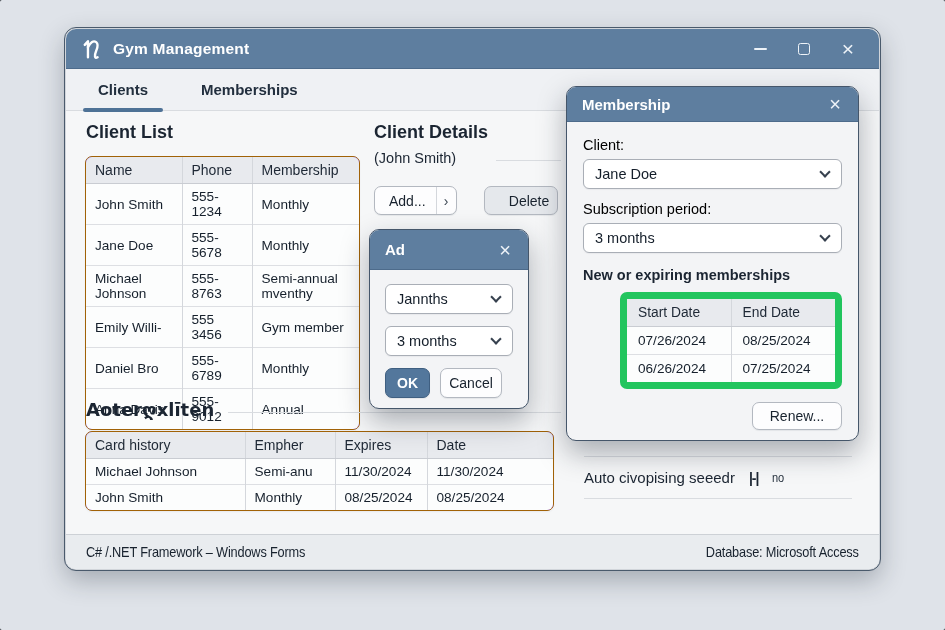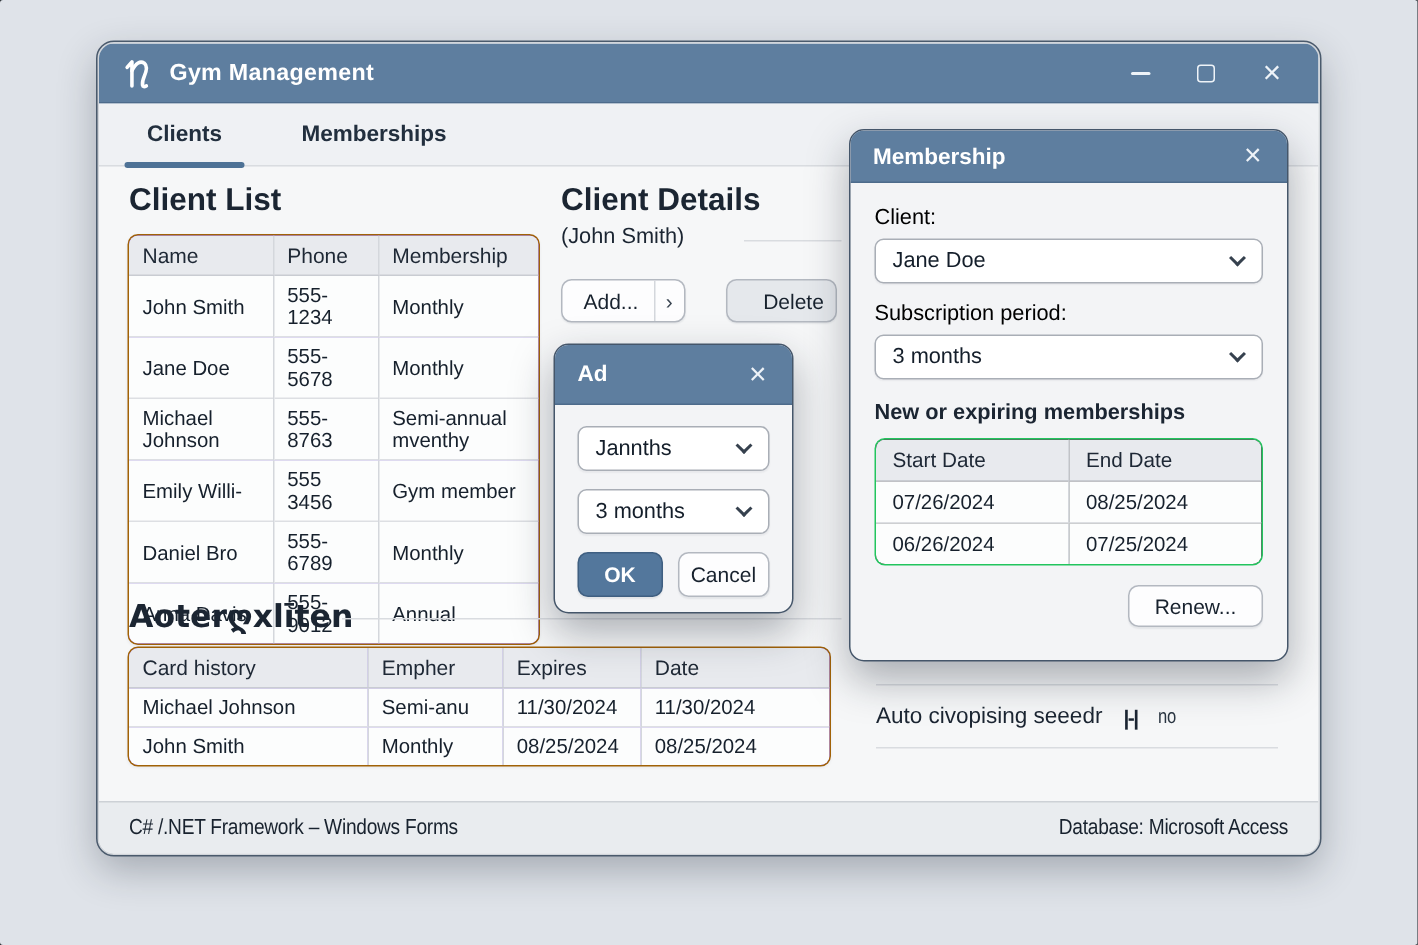--- a/index.html
+++ b/index.html
@@ -25,21 +25,21 @@
   .tabbar { position:absolute; left:0; top:40px; right:0; height:42px; background:#eff1f4;
     border-bottom:1px solid #d9dce0; display:flex; align-items:center; padding-left:17px; }
   .tab { position:relative; height:42px; display:flex; align-items:center; justify-content:center;
     font-size:15px; font-weight:600; color:#222f3e; cursor:pointer; }
   .tab.active { width:80px; }
   .tab.active::after { content:""; position:absolute; left:0; right:0; bottom:-1px; height:4px;
     background:#4e7296; border-radius:2px; }
   .tab.plain { margin-left:28px; padding:0 10px; }
 
   
-  .h-section { position:absolute; font-size:21px; font-weight:bold; color:#1b2532; }
+  .h-section { position:absolute; font-size:18px; font-weight:bold; color:#1b2532; }
   .subtitle { position:absolute; font-size:14.5px; color:#1b2532; }
   .sep { position:absolute; height:1px; background:#d9dce0; }
 
   
   .tbl-wrap { position:absolute; border:1px solid #a16207; border-radius:7px; overflow:hidden;
     background:#8b5cf6; box-shadow:0 1px 2px rgba(30,40,60,.06); }
   table { border-collapse:collapse; table-layout:fixed; width:100%; }
   th { background:#e8eaee; font-weight:400; text-align:left; font-size:14px; color:#1e2835;
     padding:5px 9px; border-bottom:1px solid #c9ccd2; }
   td { font-size:13.6px; color:#16202c; padding:5px 9px; background:#fcfdfd; }
@@ -82,28 +82,28 @@
   .dlg-title { color:#fff; font-weight:bold; font-size:15px; }
   .dlg-close { margin-left:auto; background:none; border:none; cursor:pointer;
     color:#eef3f8; font-size:20px; line-height:1; padding:2px 2px; }
 
   .ad-dialog { left:303px; top:200px; width:160px; height:180px; z-index:5; }
   .ad-dialog .dlg-titlebar { height:40px; }
   .ad-body { padding:14px 15px 0; }
   .ad-body .select { margin-bottom:12px; }
   .ad-actions { display:flex; gap:10px; }
   .ad-actions .btn { height:30px; }
-  .btn-ok { width:57px; } .btn-cancel { width:62px; }
+  .btn-ok { width:45px; } .btn-cancel { width:62px; }
 
   .mem-dialog { left:500px; top:57px; width:293px; height:355px; z-index:4; }
   .mem-dialog .dlg-titlebar { height:35px; }
   .mem-body { padding:11px 16px 0; }
   .field-label { font-size:14.5px; color:#000000; margin:4px 0 6px; }
   .mem-h3 { font-size:14.5px; font-weight:bold; color:#1b2532; margin:14px 0 9px; }
-  .mem-tblwrap { border:1px solid #22c55e; border-radius:7px; overflow:hidden; background:#000000; }
+  .mem-tblwrap { border:7px solid #22c55e; border-radius:7px; overflow:hidden; background:#eab308;margin-left:37px; }
   .mem-table th { font-size:13.8px; padding:6px 11px; }
   .mem-table td { font-size:13.6px; padding:6px 11px; }
   .mem-actions { display:flex; justify-content:flex-end; margin-top:13px; }
   .btn-renew { width:90px; height:28px; }
 
   
   .auto-row { position:absolute; left:518px; top:440px; width:268px; display:flex;
     align-items:center; gap:14px; }
   .auto-label { font-size:15px; color:#1b2532; }
   .auto-toggle { font-size:14px; font-weight:bold; color:#1b2532; letter-spacing:-1px; cursor:pointer; }

